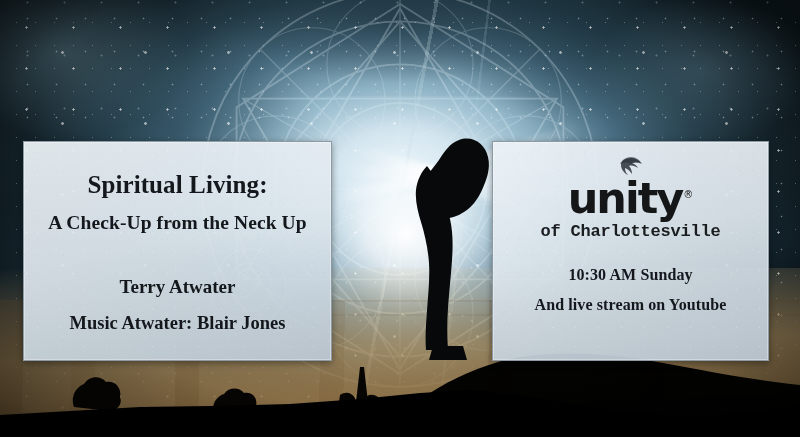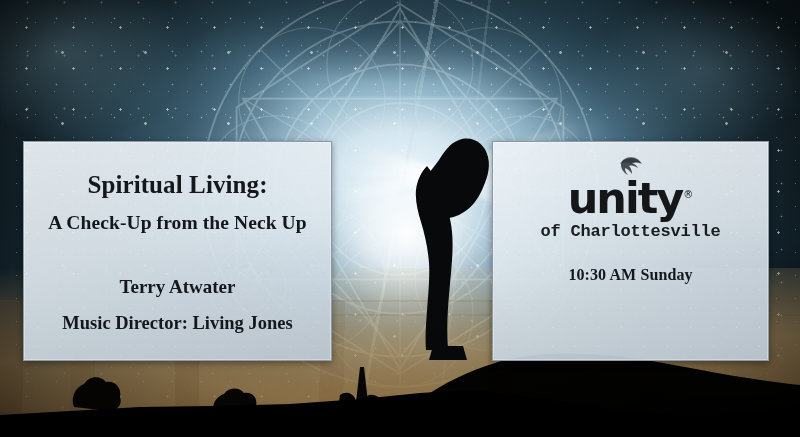--- a/index.html
+++ b/index.html
@@ -325,38 +325,39 @@
       <path d="M66 92 c8 10 22 13 34 10 c-10 -10 -22 -13 -34 -10 z"></path>
     </svg>
   </div>
 
   <div class="bg-layer vignette"></div>
 
   <div class="panel" id="panel-left">
     <div class="title-1">Spiritual Living:</div>
     <div class="title-2">A Check-Up from the Neck Up</div>
     <div class="speaker">Terry Atwater</div>
-    <div class="music-director">Music Director: Living Jones</div>
+    <div class="music-director">Music Atwater: Blair Jones</div>
   </div>
 
   <div class="panel" id="panel-right">
 
     <div class="logo-wrap">
       <div class="logo-mark">
         <svg viewBox="0 0 26 22" fill="#2a3137">
           <path d="M13 2 c4 0 8 2 10 5 c-3 -1 -6 -1 -9 0 c3 1 5 3 6 5
                    c-3 -2 -6 -3 -9 -2 c2 2 3 5 3 8 c-2 -3 -4 -5 -7 -6
                    c0 3 1 5 3 7 c-4 -2 -7 -6 -7 -10 c0 -4 4 -7 10 -7 z" opacity="0.85"></path>
           <path d="M13 1 c5 0 9 3 11 7 c-4 -2 -8 -2 -11 0 c-3 -2 -7 -2 -11 0
                    c2 -4 6 -7 11 -7 z" opacity="0.6"></path>
         </svg>
       </div>
       <div class="logo-word"><span>unity</span><span class="logo-reg">®</span></div>
       <div class="logo-sub">of Charlottesville</div>
     </div>
 
     <div class="detail-list">
       <div class="detail-line">10:30 AM Sunday</div>
+      <div class="detail-line">And live stream on Youtube</div>
     </div>
 
   </div>
 
 </div>
 
 </body></html>

